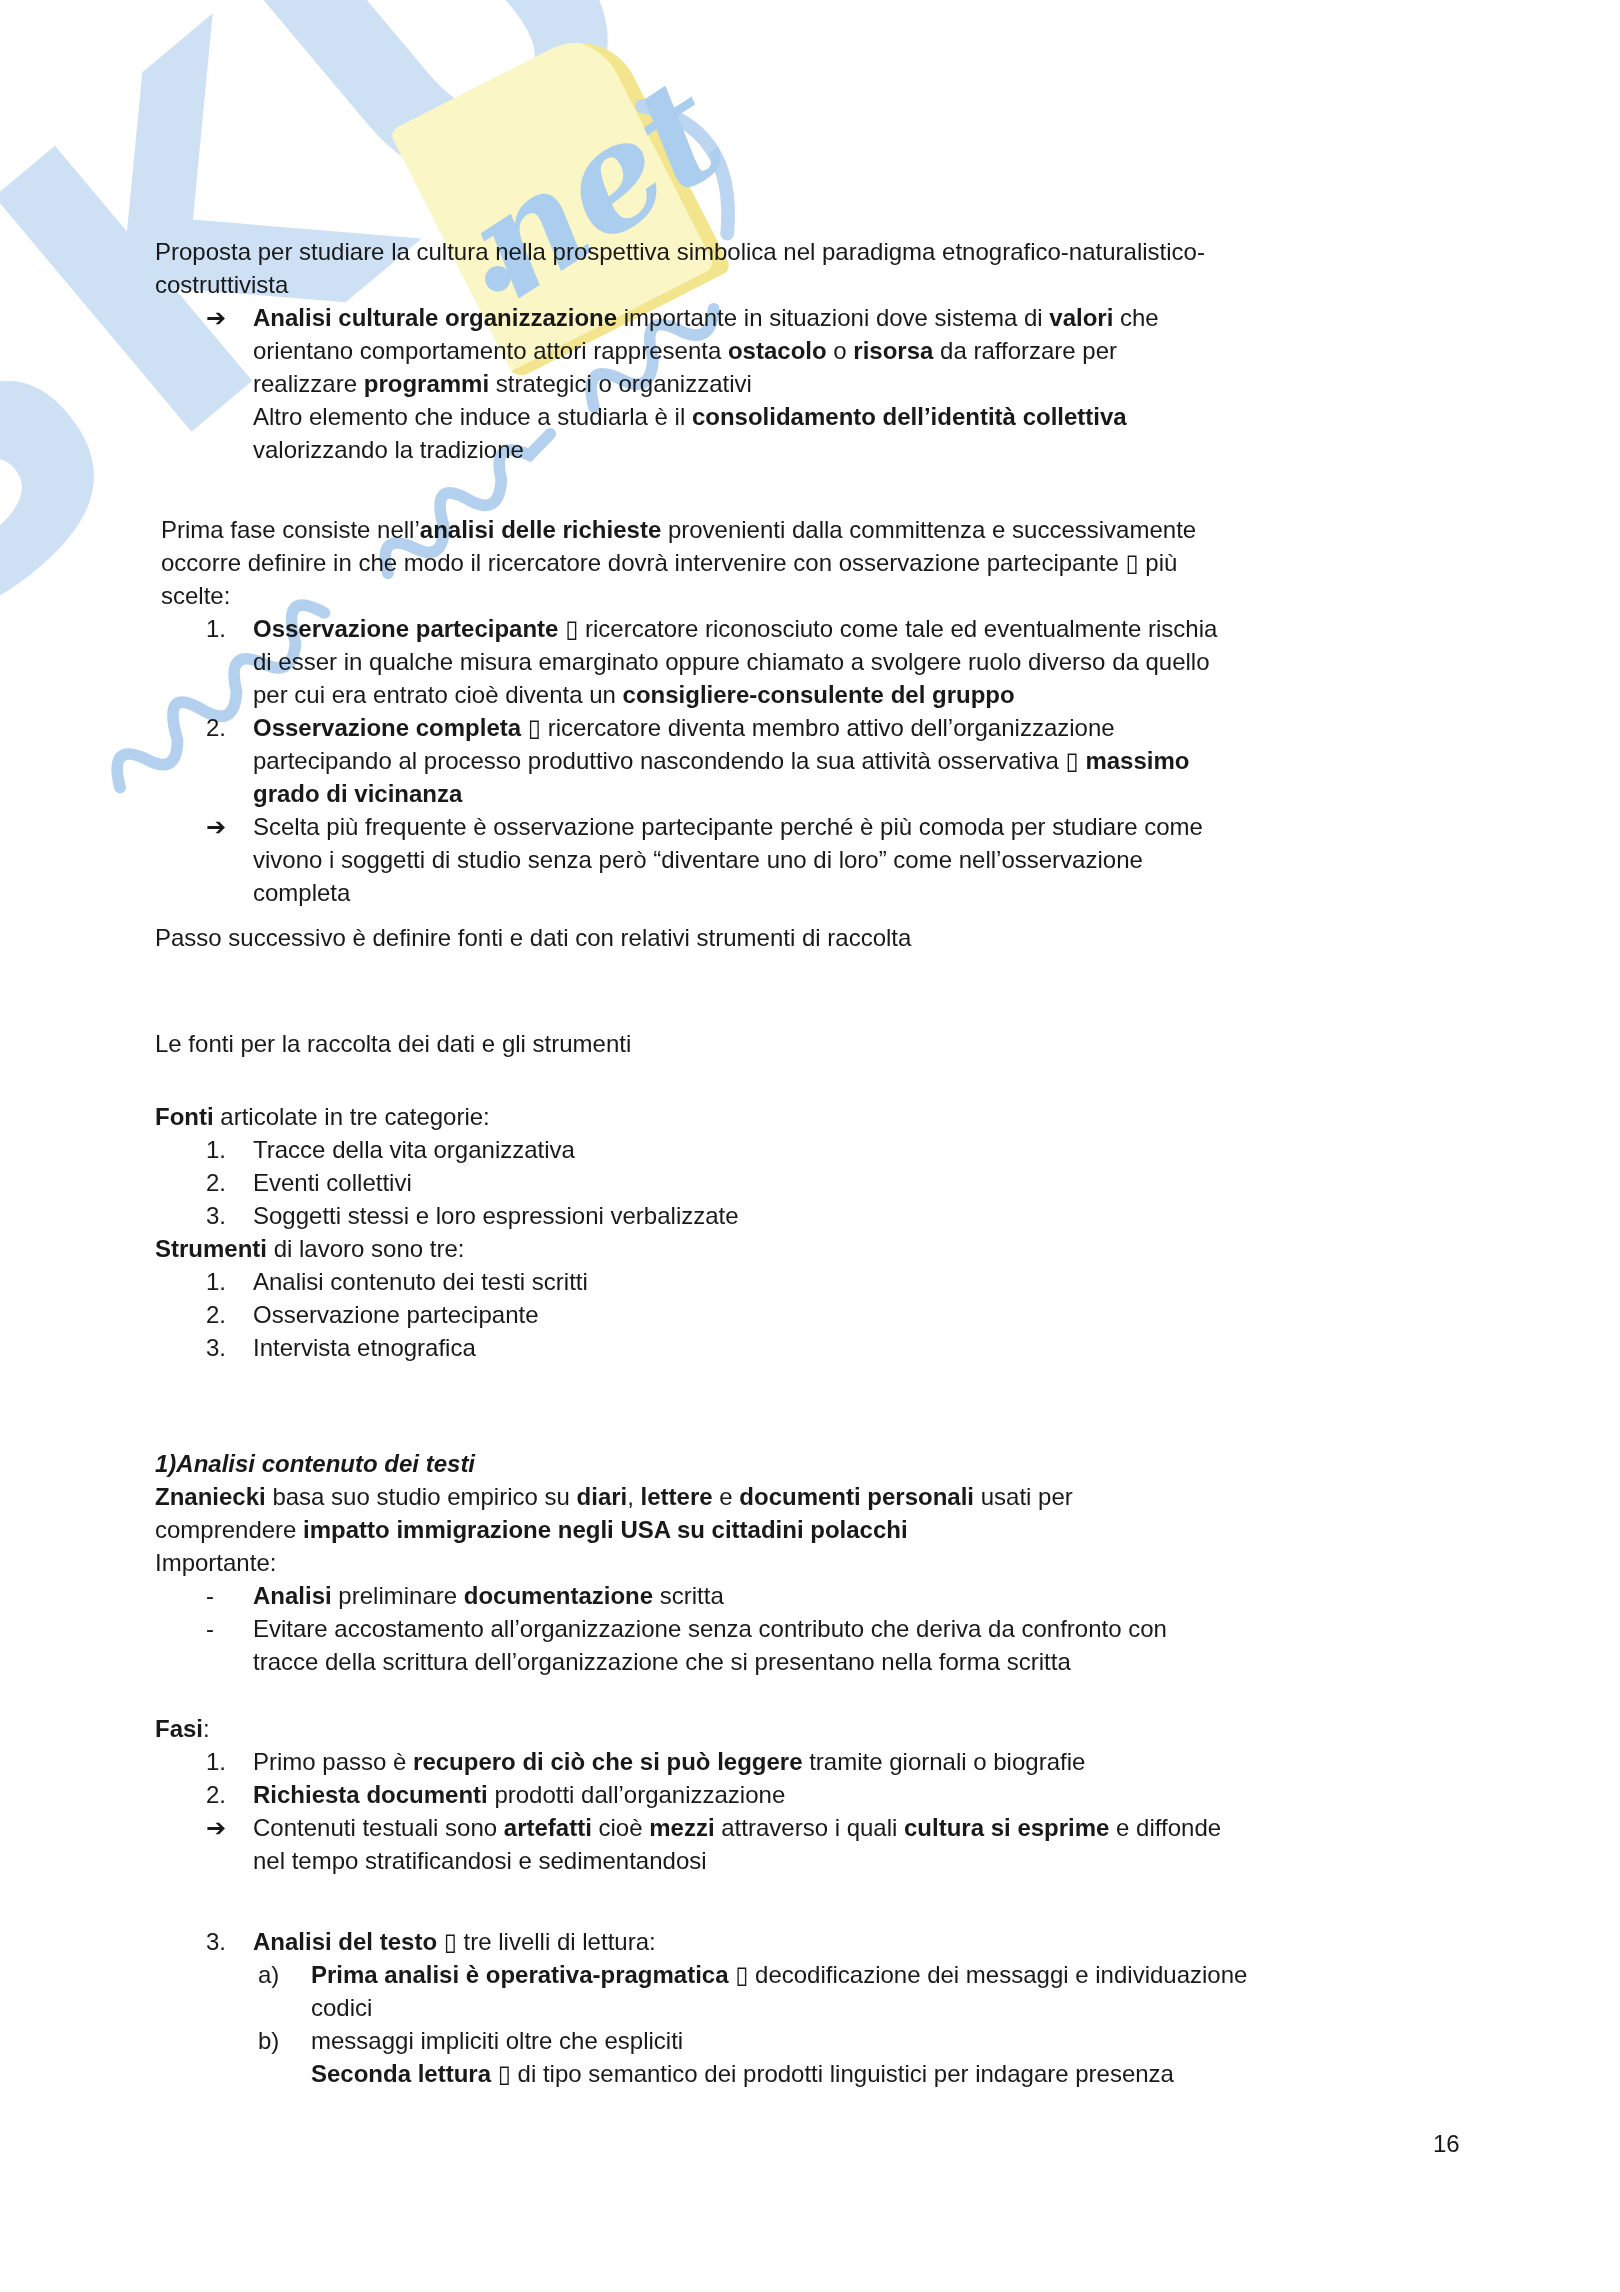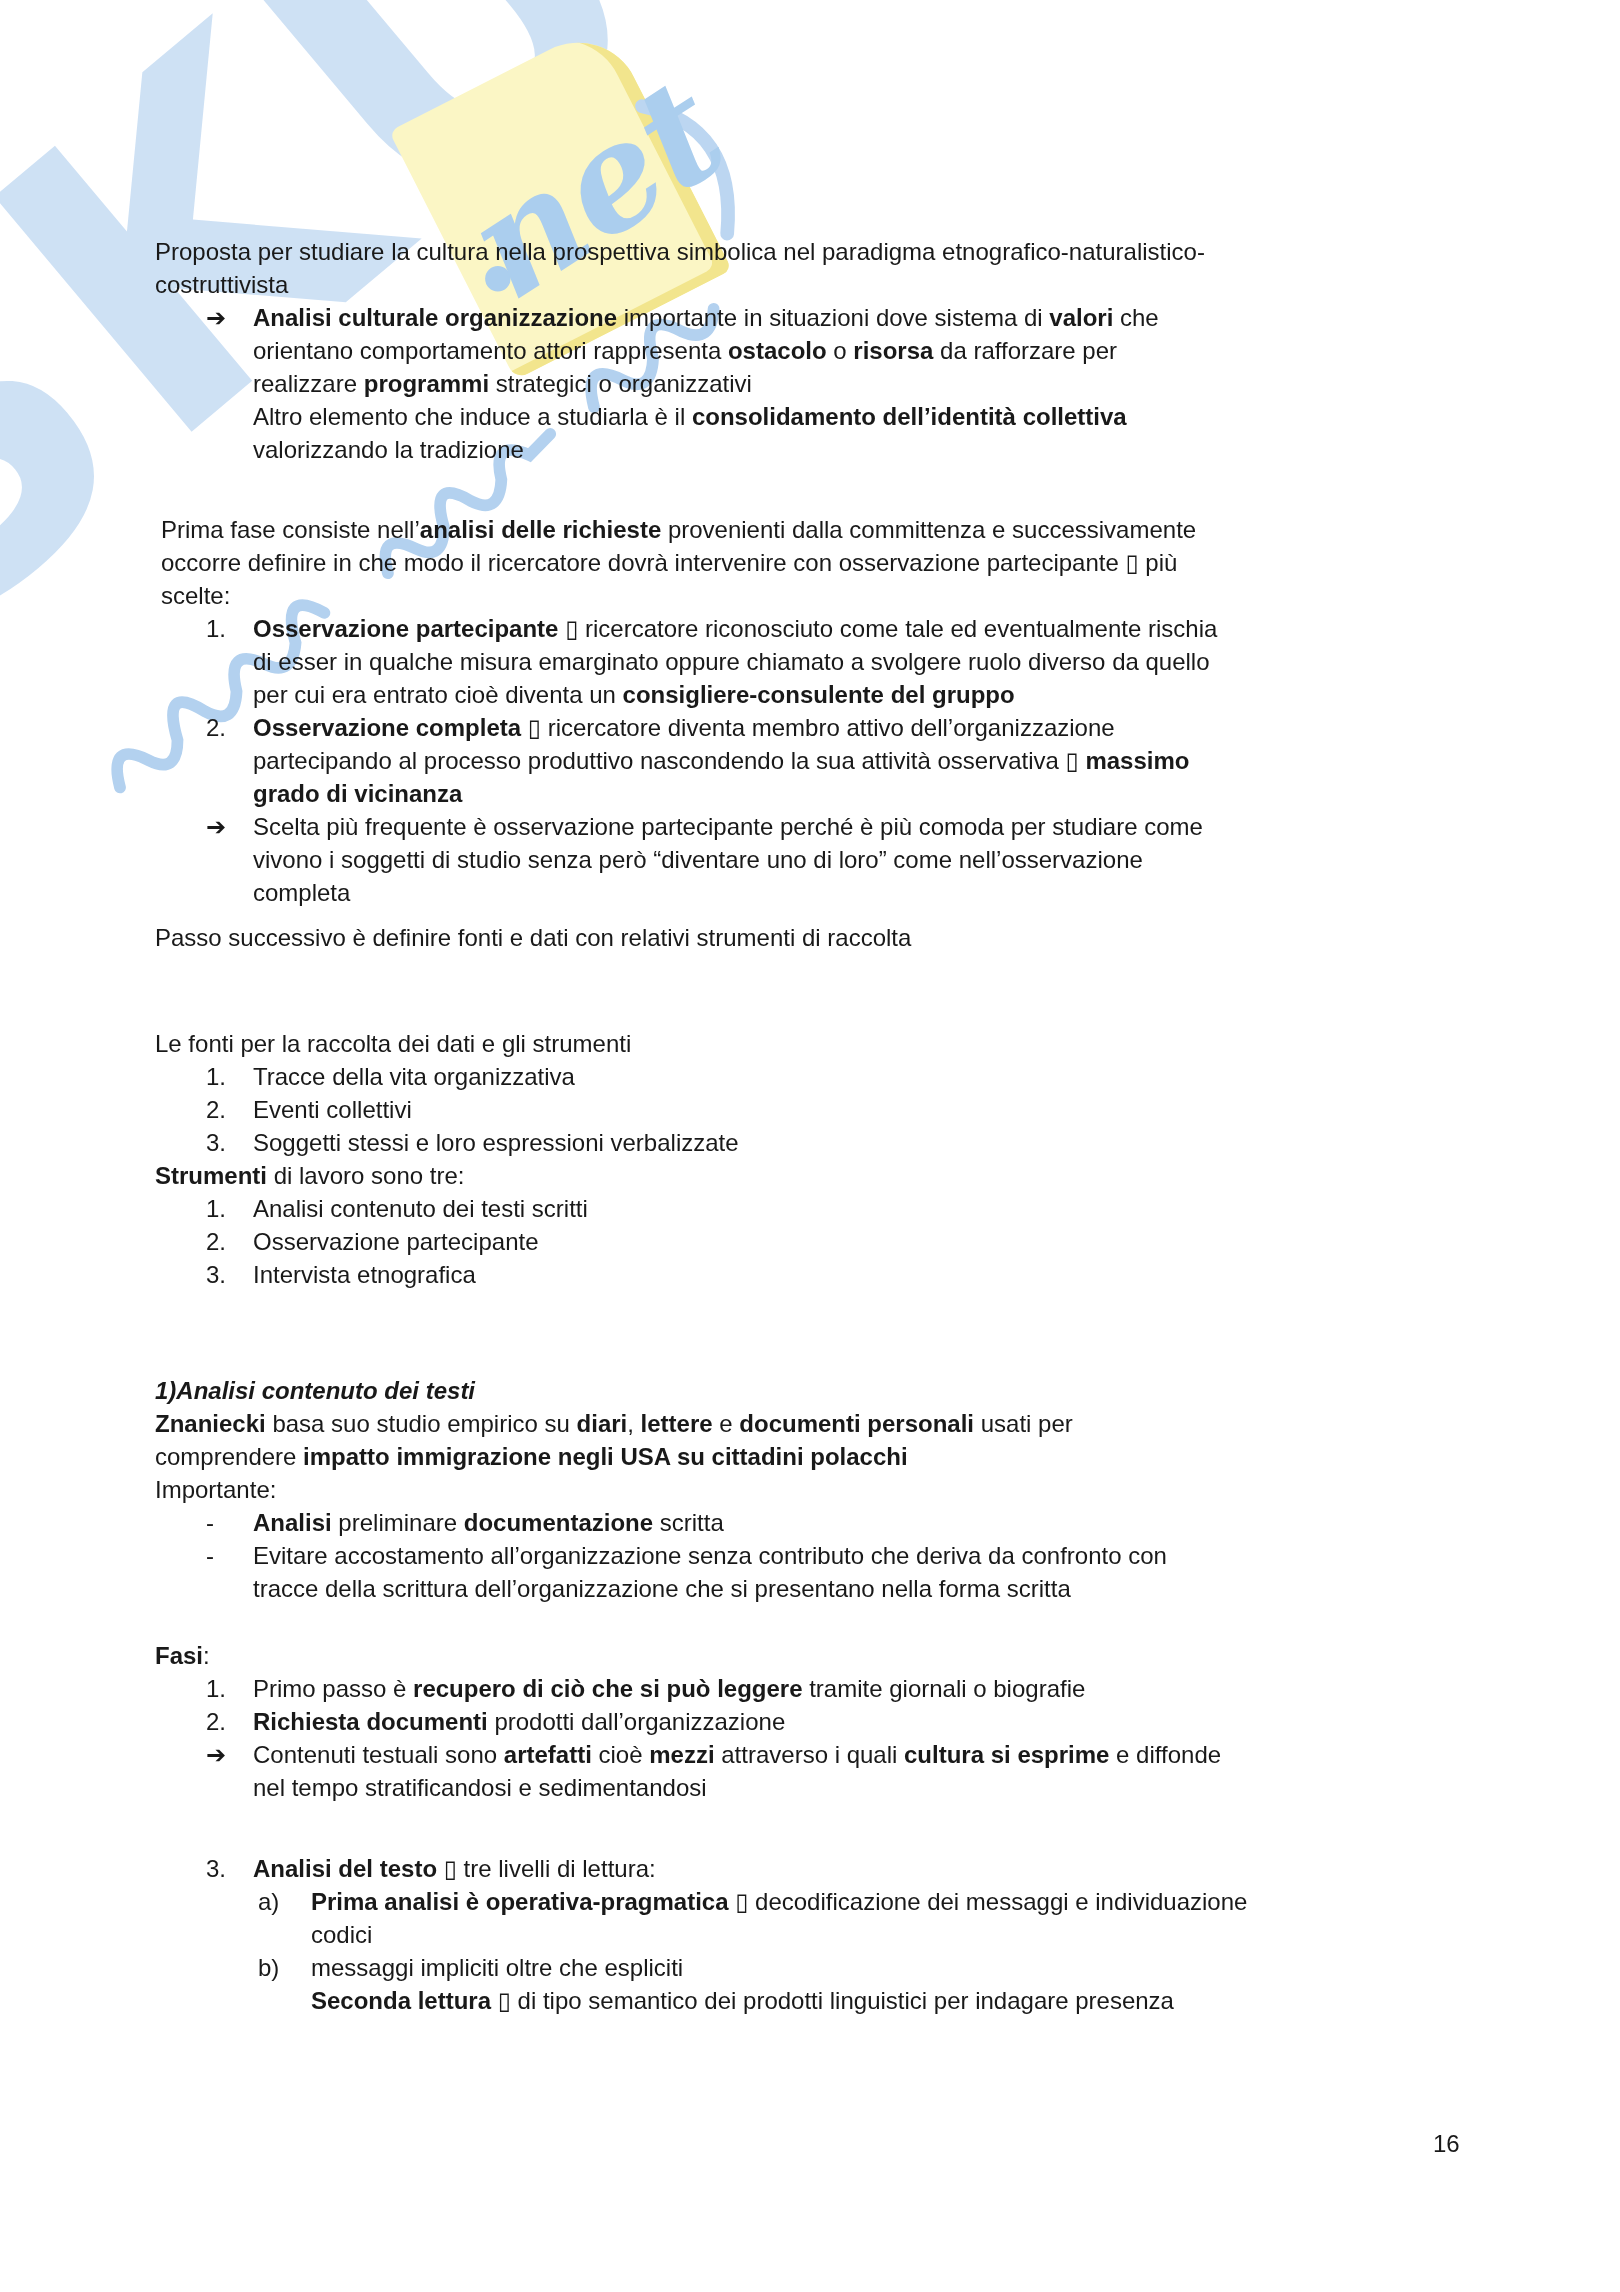--- a/index.html
+++ b/index.html
@@ -93,20 +93,23 @@
       <div class="ln">vivono i soggetti di studio senza però “diventare uno di loro” come nell’osservazione</div>
       <div class="ln">completa</div>
     </div>
 
     <div class="p mt12">
       <div class="ln">Passo successivo è definire fonti e dati con relativi strumenti di raccolta</div>
     </div>
 
     <div class="hc mt74">Le fonti per la raccolta dei dati e gli strumenti</div>
 
+    <div class="p mt41">
+      <div class="ln"><span class="b">Fonti</span><span> articolate in tre categorie:</span></div>
+    </div>
 
     <div class="li">
       <span class="mk">1.</span>
       <div class="ln">Tracce della vita organizzativa</div>
     </div>
     <div class="li">
       <span class="mk">2.</span>
       <div class="ln">Eventi collettivi</div>
     </div>
     <div class="li">

